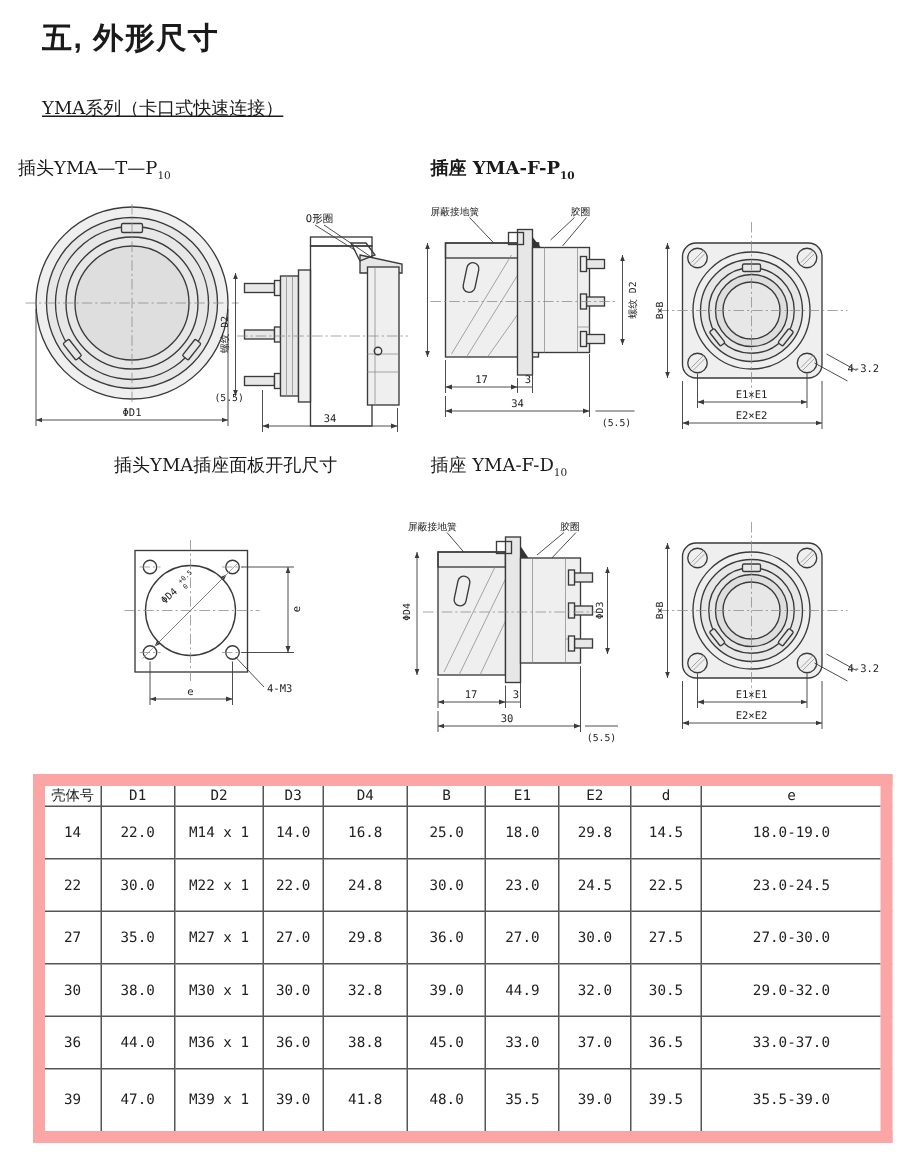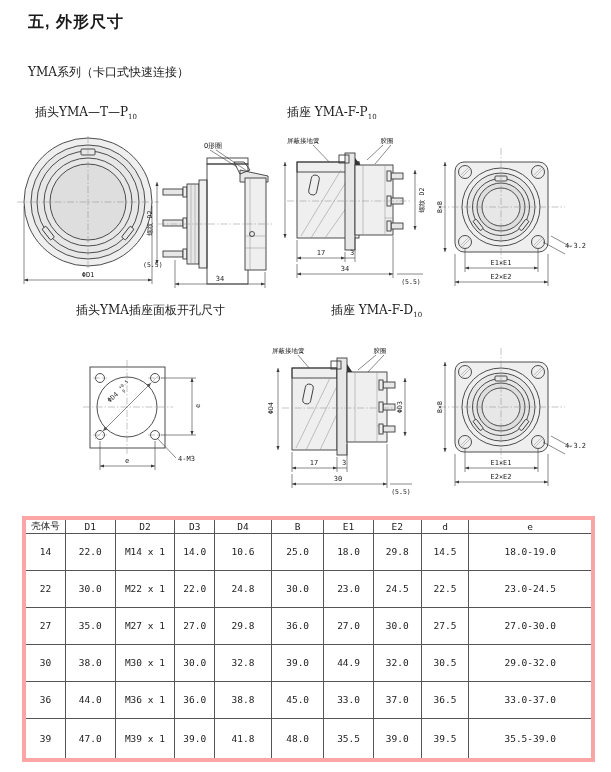--- a/index.html
+++ b/index.html
@@ -1,41 +1,41 @@
 <!DOCTYPE html>
 <html><head>
 <meta charset="utf-8">
 <style>
   html,body{margin:0;padding:0;background:#fff;}
   body{width:611px;height:772px;position:relative;overflow:hidden;
        font-family:"Liberation Sans",sans-serif;color:#1a1a1a;}
   .abs{position:absolute;}
-  .title{left:28px;top:12px;font-size:16px;font-weight:bold;letter-spacing:1px;}
-  .serieslbl{left:28px;top:64px;font-size:12px;font-family:"DejaVu Serif",serif;}
+  .title{left:28px;top:12px;font-size:20px;font-weight:bold;letter-spacing:1px;}
+  .serieslbl{left:28px;top:64px;font-size:12px;font-family:"DejaVu Serif",serif;text-decoration:underline;}
   .seclbl{font-size:12px;font-family:"DejaVu Serif",serif;}
   .seclbl sub{font-size:7px;}
   svg{position:absolute;overflow:visible;}
   svg text{font-family:"DejaVu Sans Mono",monospace;fill:#222;}
   .ol{stroke:#3a3a3a;stroke-width:0.9;fill:none;}
   .fill1{fill:#efefef;}
   .fill2{fill:#e7e7e7;}
   .fill3{fill:#dedede;}
   .dim{stroke:#3a3a3a;stroke-width:0.6;fill:none;}
   .thin{stroke:#8a8a8a;stroke-width:0.5;fill:none;}
   .cl{stroke:#888;stroke-width:0.5;stroke-dasharray:7 2 1.5 2;fill:none;}
   .dm{font-size:7px;}
   .dm2{font-size:6.5px;}
   .lbl{font-size:7px;}
   
   .dimtable{position:absolute;left:22px;top:516px;width:573px;height:246px;
     border-collapse:collapse;table-layout:fixed;
     font-family:"DejaVu Sans Mono",monospace;font-size:9.5px;color:#222;}
   .dimtable th,.dimtable td{border:1px solid #555;text-align:center;
     font-weight:normal;padding:0;}
-  .dimtable{border:4px solid #fca5a5;}
+  .dimtable{border:8px solid #fca5a5;}
 </style>
 </head>
 <body>
 
 <svg width="0" height="0">
   <defs>
     <marker id="ar" viewBox="0 0 10 10" refX="9" refY="5" markerWidth="8" markerHeight="8" orient="auto-start-reverse">
       <path d="M0,1.5 L9,5 L0,8.5 z" fill="#3a3a3a"></path>
     </marker>
     <pattern id="knurl" width="5" height="5" patternUnits="userSpaceOnUse">
@@ -47,24 +47,24 @@
     </pattern>
     <pattern id="hatch2" width="4" height="4" patternUnits="userSpaceOnUse">
       <rect width="4" height="4" fill="#d8d8d8"></rect>
       <path d="M0,4 L4,0" stroke="#444" stroke-width="0.8"></path>
     </pattern>
   </defs>
 </svg>
 
 <div class="abs title">五, 外形尺寸</div>
 <div class="abs serieslbl">YMA系列（卡口式快速连接）</div>
-<div class="abs seclbl" style="left:35px;top:104px;"><span>插头YMA—T—P</span><sub>10</sub></div>
-<div class="abs seclbl" style="left:287px;top:104px;"><span>插座 YMA-F-P</span><sub>10</sub></div>
+<div class="abs seclbl" style="left:12px;top:104px;"><span>插头YMA—T—P</span><sub>10</sub></div>
+<div class="abs seclbl" style="left:287px;top:104px;font-weight:bold;"><span>插座 YMA-F-P</span><sub>10</sub></div>
 <div class="abs seclbl" style="left:28px;top:302px;margin-left:48px;">插头YMA插座面板开孔尺寸</div>
-<div class="abs seclbl" style="left:287px;top:302px;margin-left:44px;"><span>插座 YMA-F-D</span><sub>10</sub></div>
+<div class="abs seclbl" style="left:287px;top:302px;"><span>插座 YMA-F-D</span><sub>10</sub></div>
 
 <svg style="left:15px;top:136px;" width="150" height="152" viewBox="0 0 150 152">
   <circle class="ol fill1" cx="73" cy="66" r="64"></circle>
   <circle class="ol fill2" cx="73" cy="66" r="57"></circle>
   <circle class="ol" cx="73" cy="66" r="51"></circle>
   <rect class="ol fill2" x="66" y="13" width="14" height="6" rx="1"></rect>
   <rect class="ol fill2" x="66" y="13" width="14" height="5" rx="1" transform="rotate(128,73,66)"></rect>
   <rect class="ol fill2" x="66" y="13" width="14" height="5" rx="1" transform="rotate(232,73,66)"></rect>
   <circle class="ol fill2" cx="73" cy="66" r="44"></circle>
   <circle class="ol fill3" cx="73" cy="66" r="38"></circle>
@@ -309,21 +309,21 @@
         <th>d</th>
         <th>e</th>
       </tr>
     </thead>
   <tbody>
       <tr>
         <td>14</td>
         <td>22.0</td>
         <td>M14 x 1</td>
         <td>14.0</td>
-        <td>10.6</td>
+        <td>16.8</td>
         <td>25.0</td>
         <td>18.0</td>
         <td>29.8</td>
         <td>14.5</td>
         <td>18.0-19.0</td>
       </tr>
       <tr>
         <td>22</td>
         <td>30.0</td>
         <td>M22 x 1</td>

